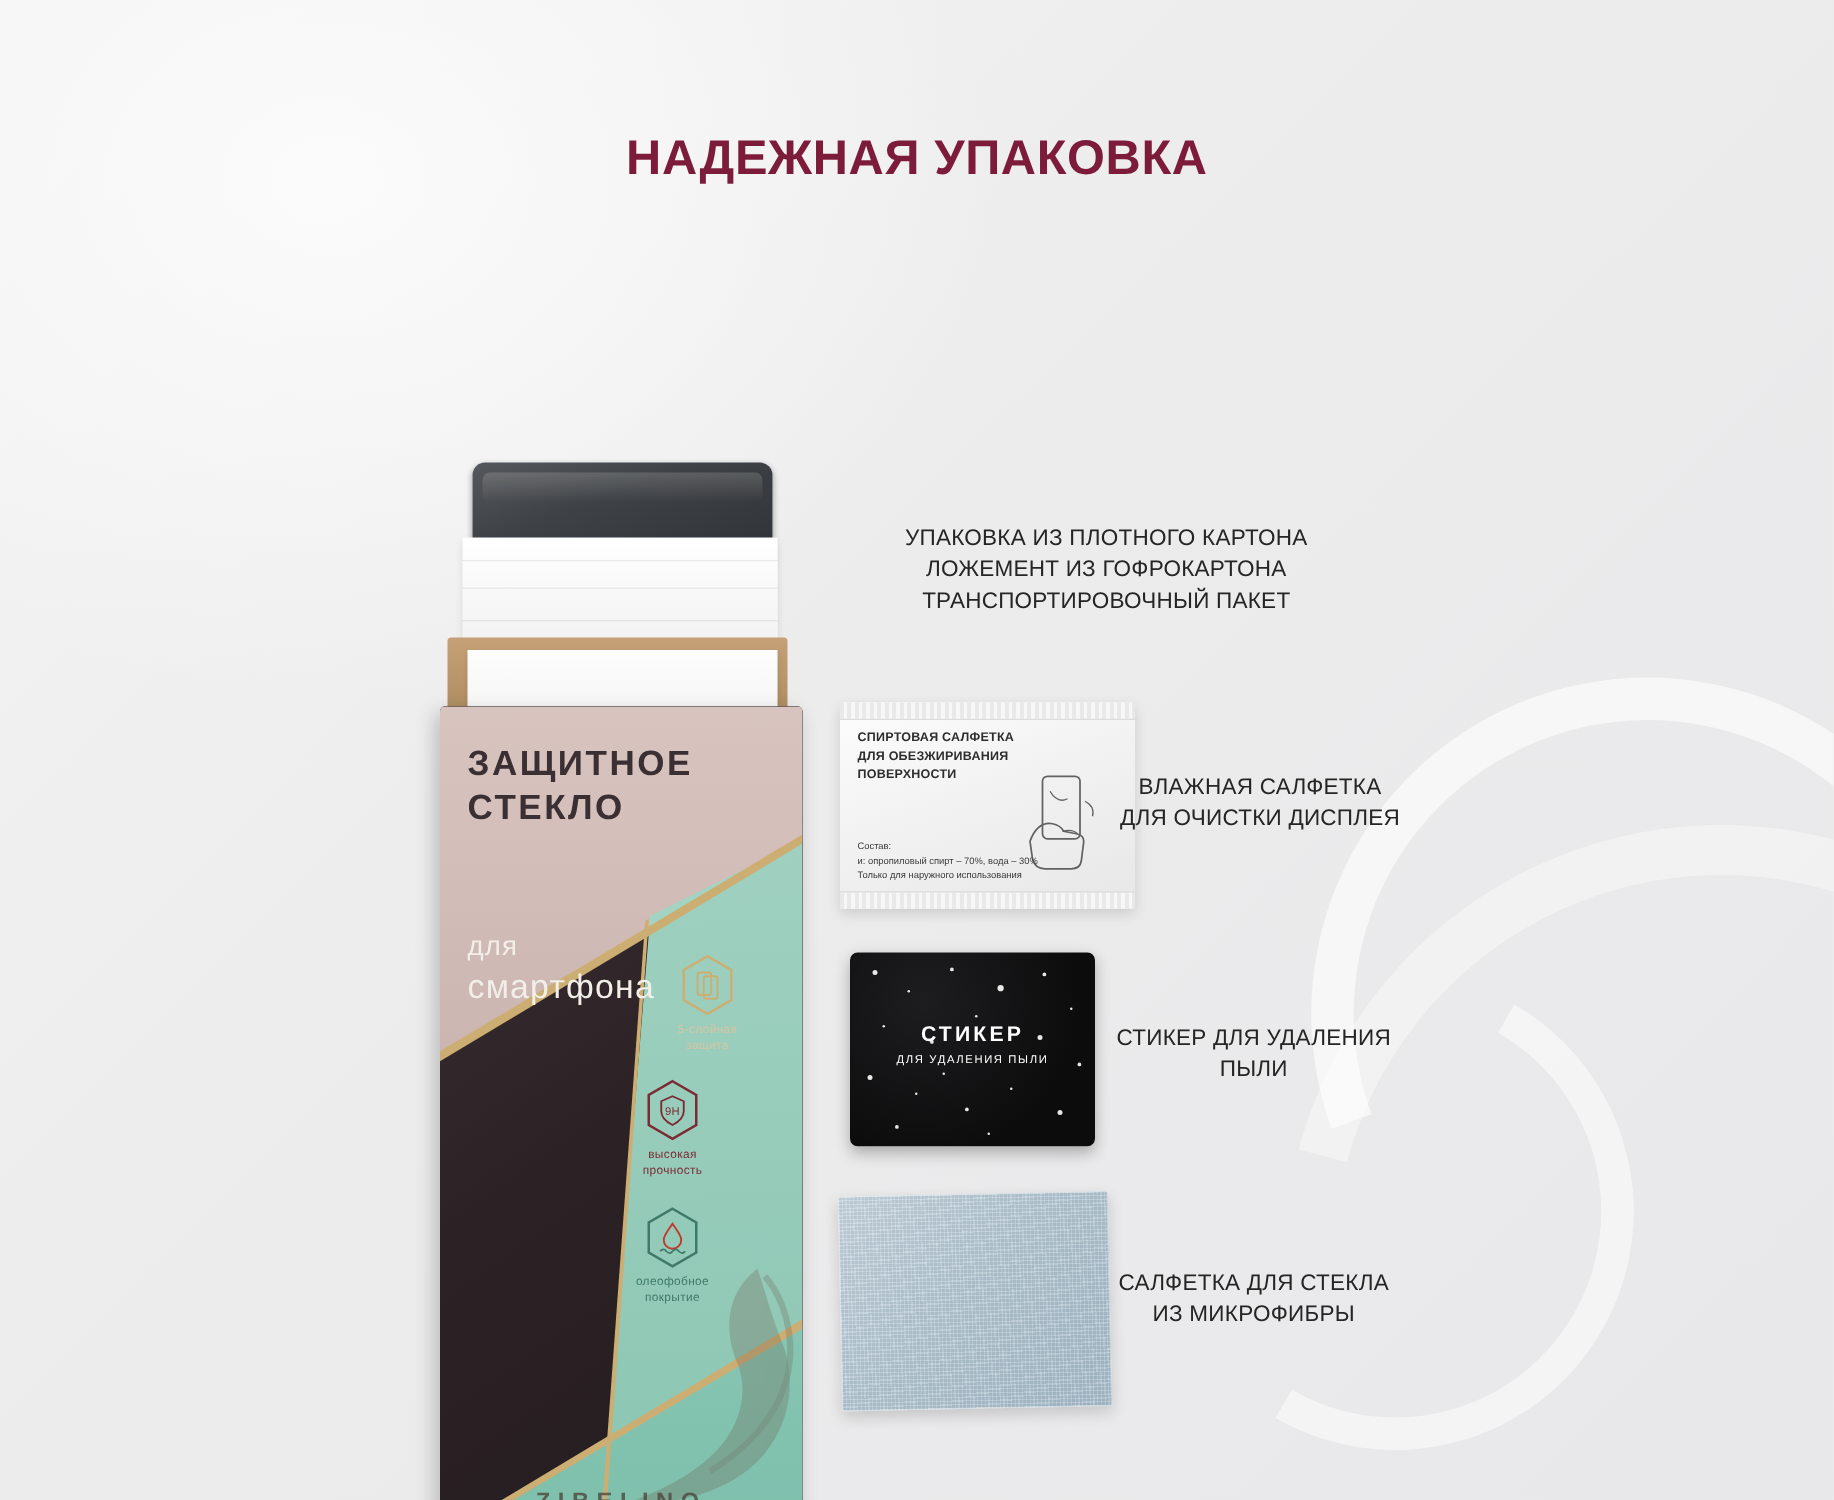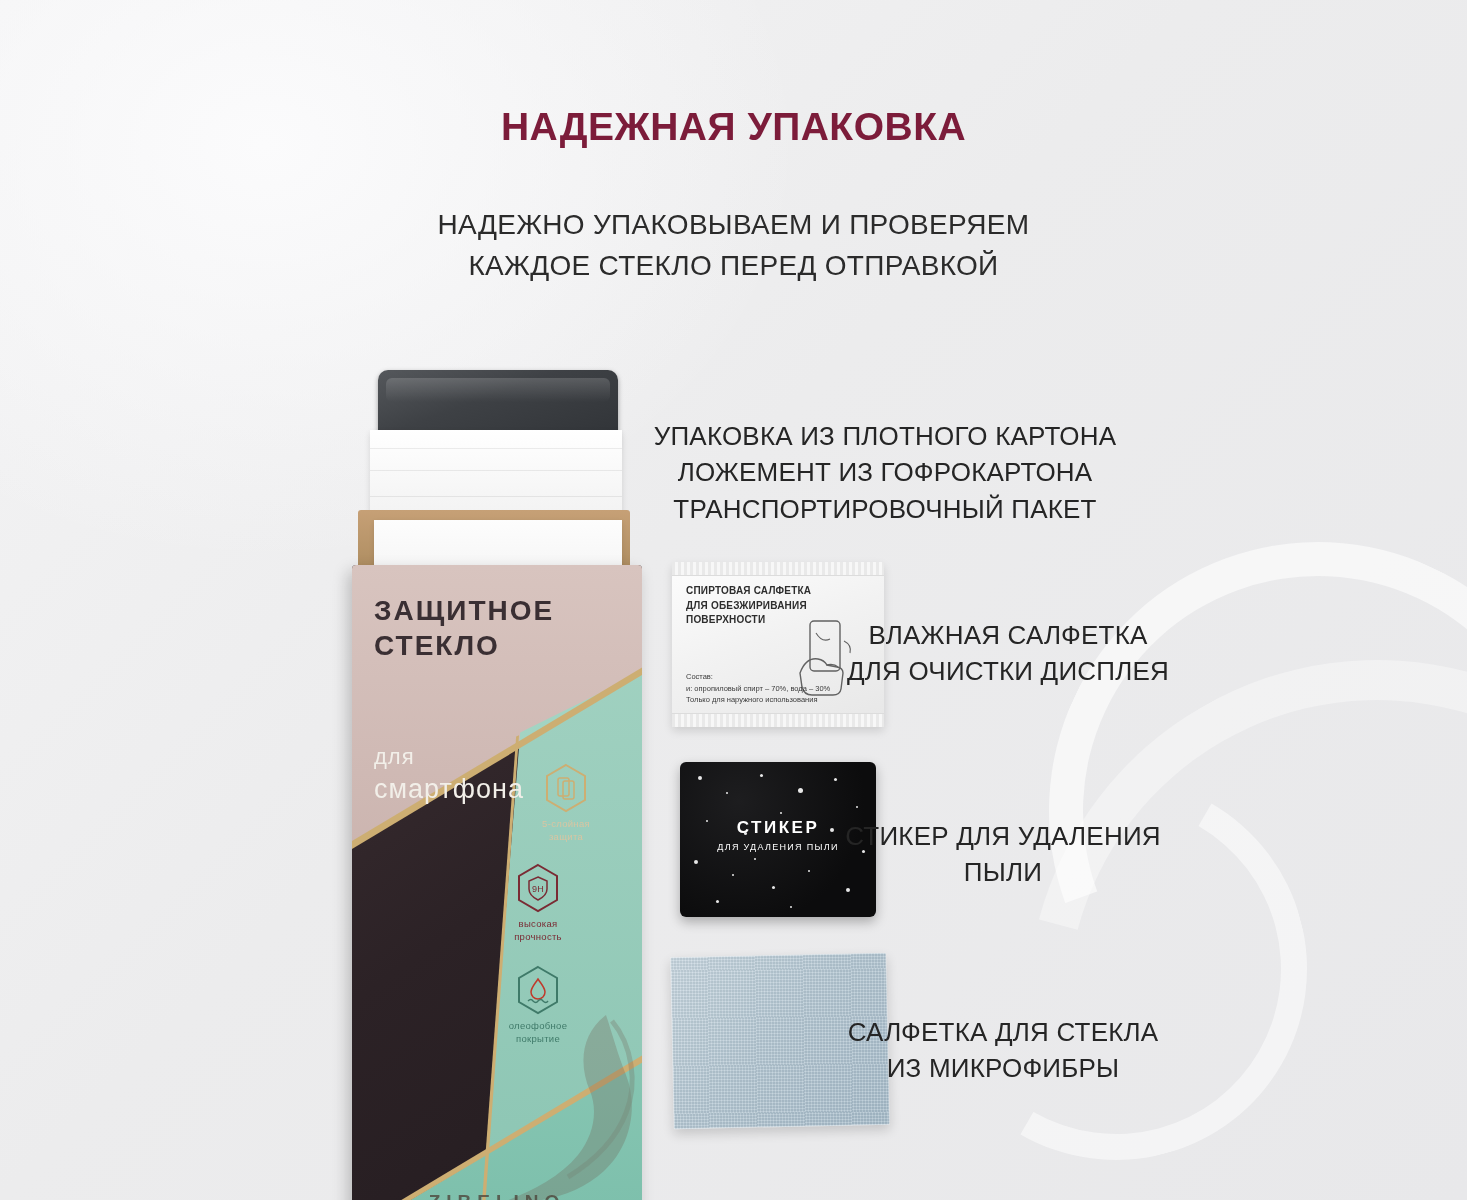--- a/index.html
+++ b/index.html
@@ -265,20 +265,21 @@
   
   .sachet {
     position: absolute;
     left: 672px;
     top: 562px;
     width: 212px;
     height: 165px;
     background: linear-gradient(160deg, #fdfdfd 0%, #f2f2f2 45%, #e7e7e7 100%);
     border-radius: 4px;
     box-shadow: 0 4px 10px rgba(0,0,0,0.13);
+    padding-left: 24px;
   }
   .sachet:before {
     content: "";
     position: absolute;
     left: 0; right: 0; top: 0; height: 13px;
     background: repeating-linear-gradient(90deg,#e9e9e9 0 3px,#f7f7f7 3px 6px);
     border-bottom: 1px solid #dcdcdc;
   }
   .sachet:after {
     content: "";
@@ -371,45 +372,41 @@
     content:"";
     position:absolute;
     inset:0;
     border: 1px solid rgba(255,255,255,0.35);
   }
 
   
   .callout {
     position: absolute;
     text-align: center;
-    font-size: 26px;
+    font-size: 18px;
     line-height: 1.4;
     color: #252525;
     letter-spacing: 0.2px;
   }
   .callout.c1 { left: 650px; top: 418px; width: 470px; }
   .callout.c2 { left: 838px; top: 617px; width: 340px; }
   .callout.c3 { left: 838px; top: 818px; width: 330px; }
   .callout.c4 { left: 838px; top: 1014px; width: 330px; }
 </style>
 </head>
 <body>
 
 <div class="page">
 
   <div class="swoosh a"></div>
   <div class="swoosh b"></div>
   <div class="swoosh c"></div>
 
   <div class="headline">НАДЕЖНАЯ УПАКОВКА</div>
 
-  <div class="subheadline">
-    <span>НАДЕЖНО УПАКОВЫВАЕМ И ПРОВЕРЯЕМ</span><br>
-    <span>КАЖДОЕ СТЕКЛО ПЕРЕД ОТПРАВКОЙ</span>
-  </div>
 
   <div class="box-group">
 
     <div class="glass"></div>
 
     <div class="insert">
       <div class="line" style="top:18px"></div>
       <div class="line" style="top:40px"></div>
       <div class="line" style="top:66px"></div>
       <div class="line" style="top:96px"></div>

